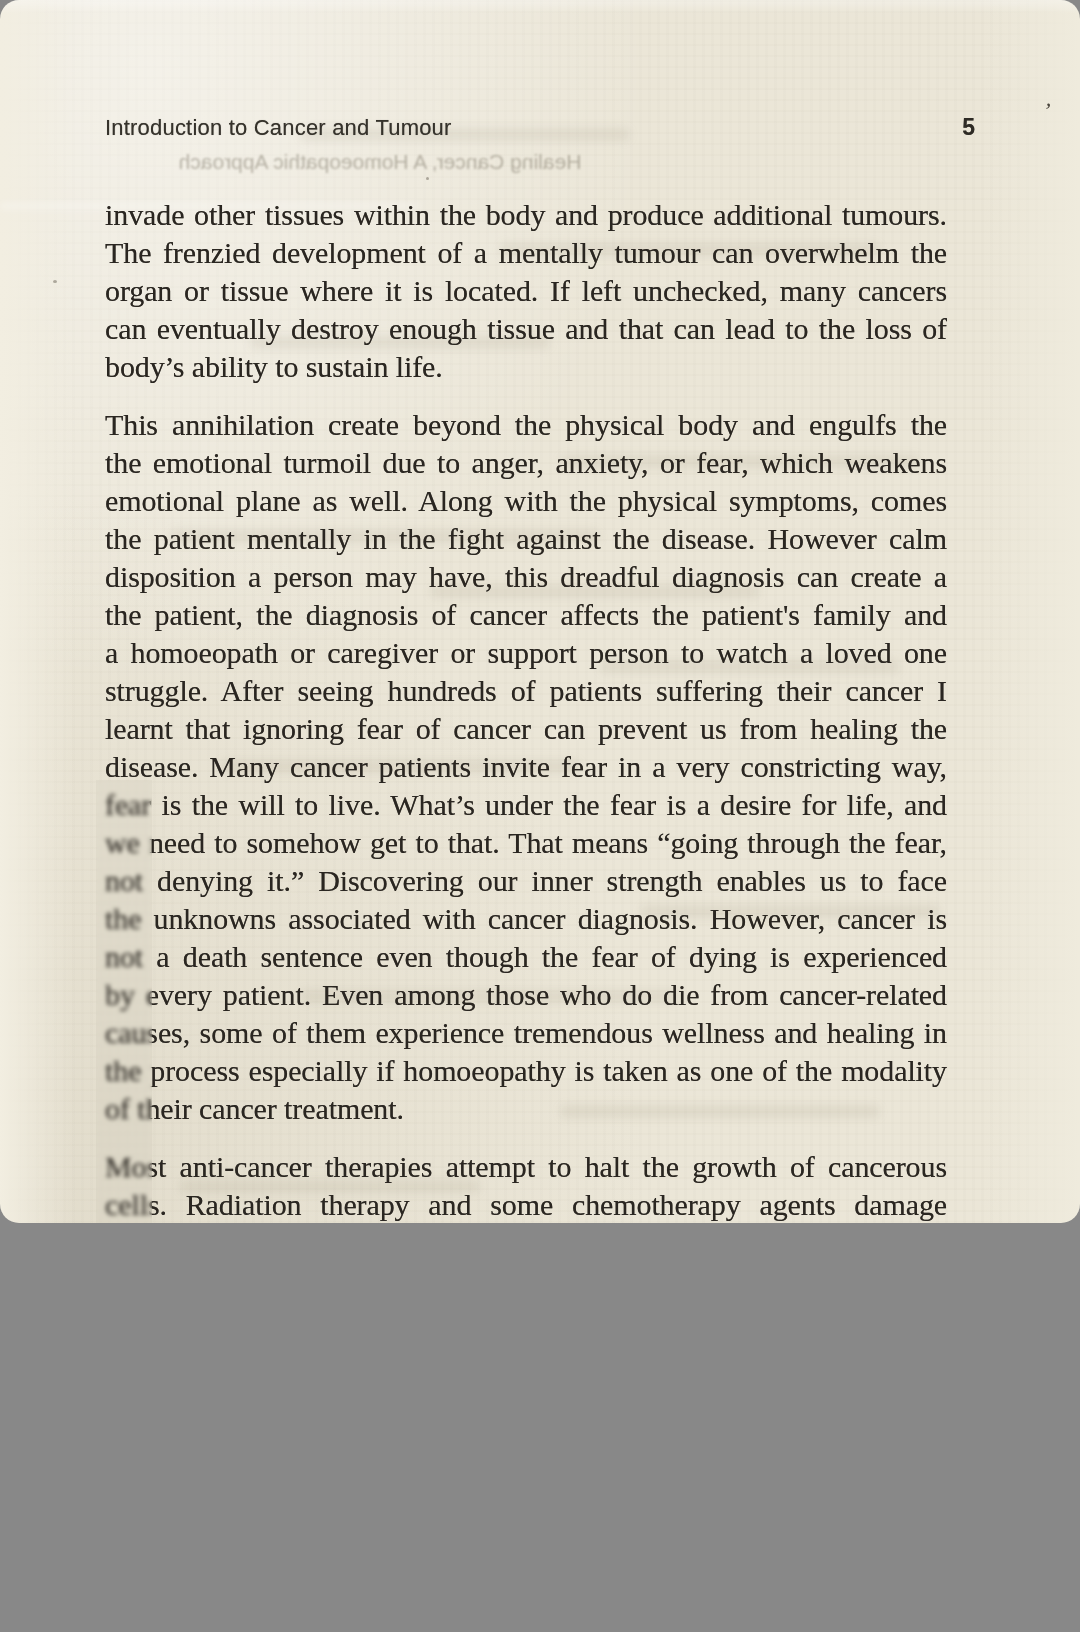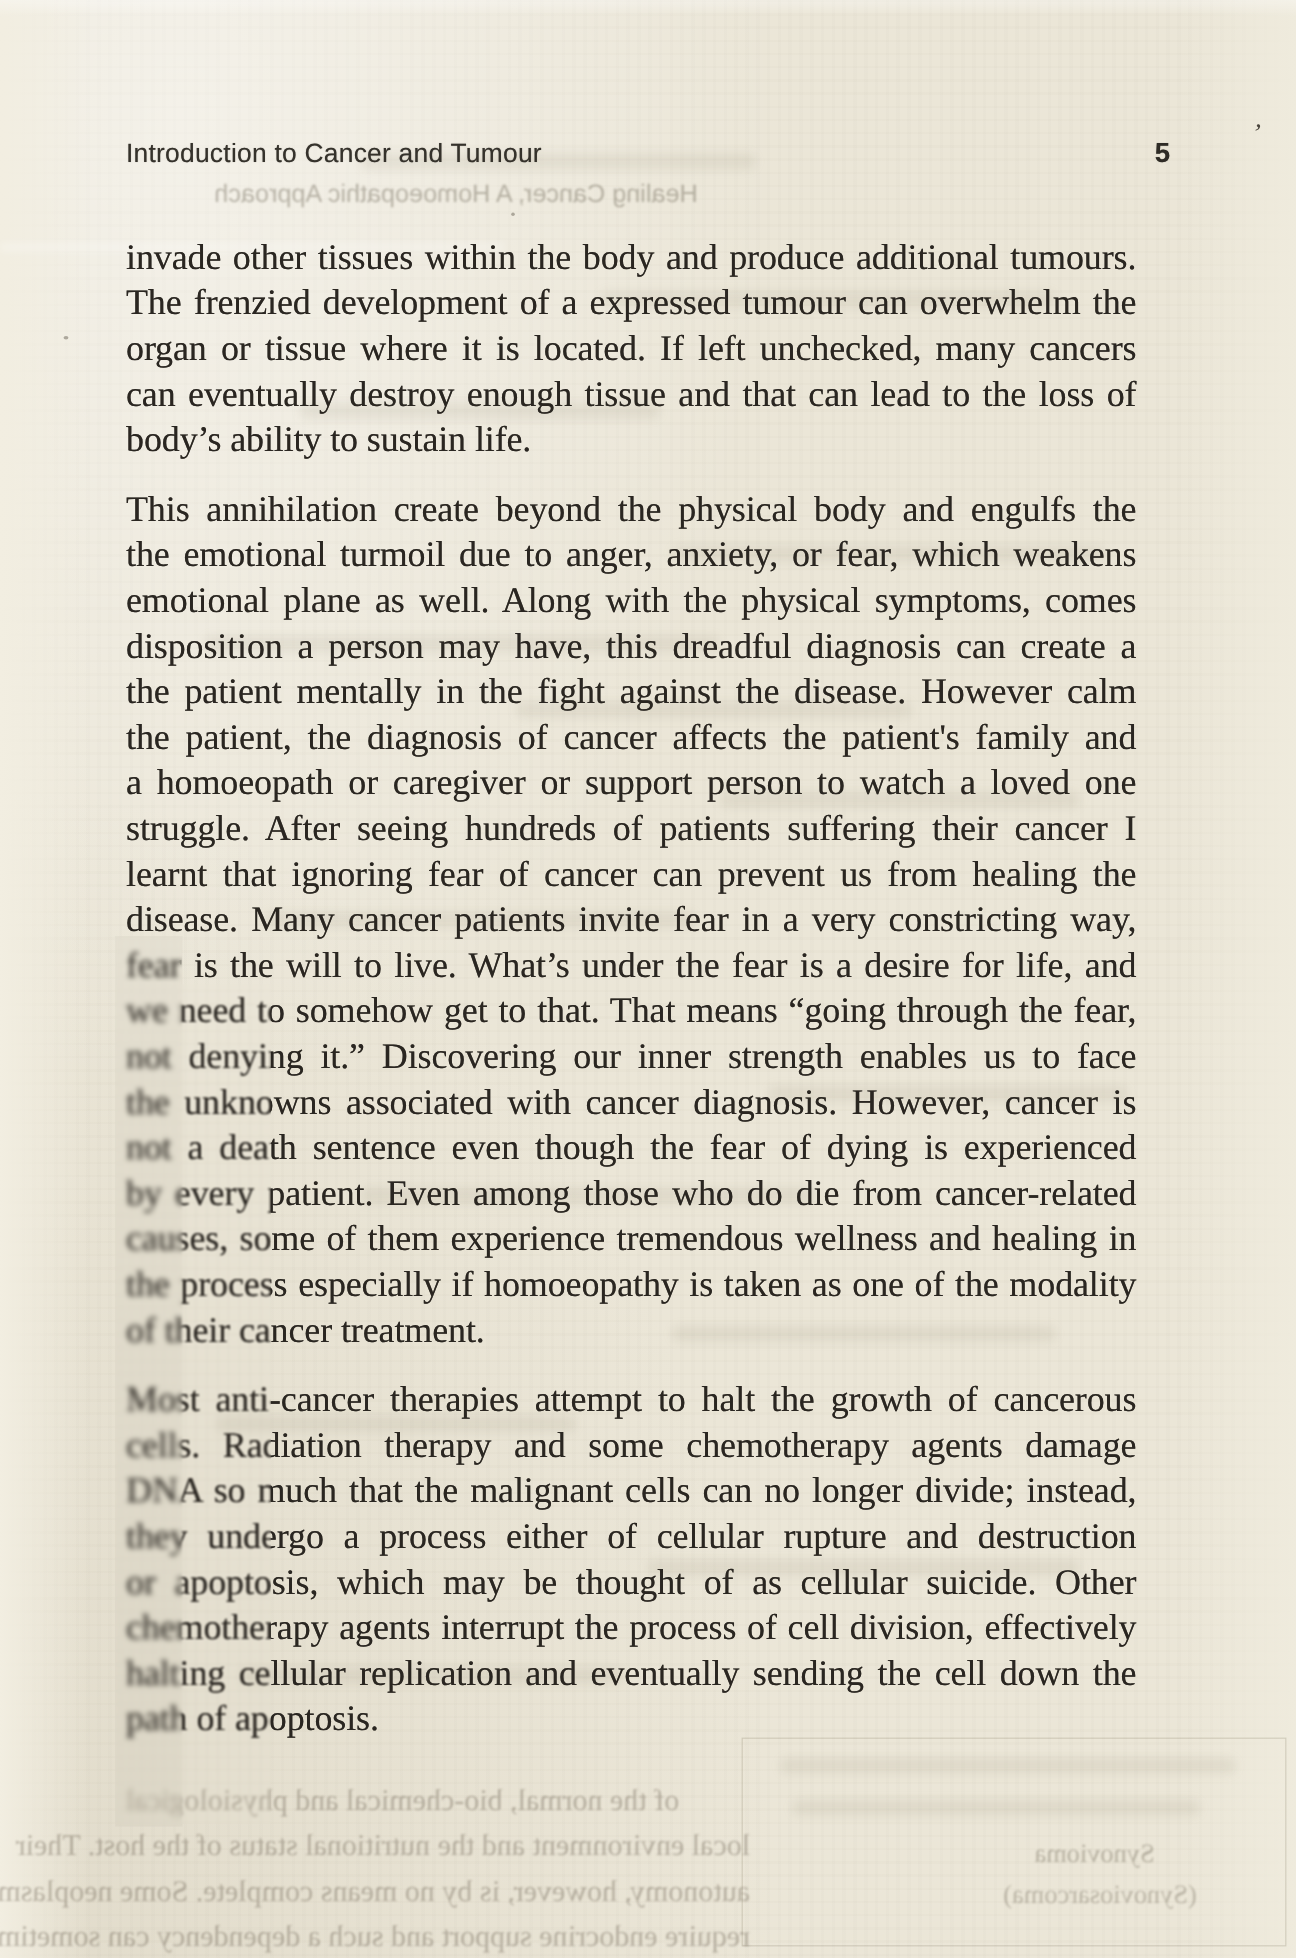--- a/index.html
+++ b/index.html
@@ -3,36 +3,37 @@
 <meta charset="utf-8">
 <style>
   html, body {
     margin: 0;
     padding: 0;
     background: #888;
   }
   .page {
     position: relative;
     width: 1080px;
-    height: 1632px;
+    height: 1223px;
     overflow: hidden;
     background:
       
       linear-gradient(180deg, rgba(255,255,255,0.35) 0px, rgba(255,255,255,0.0) 14px),
       
       linear-gradient(90deg, #f2eee1 0%, rgba(242,238,225,0) 7%, rgba(242,238,225,0) 91%, #efebdd 100%),
       
       radial-gradient(ellipse at 2% 98%, rgba(178,168,142,0.16) 0%, rgba(178,168,142,0) 42%),
       radial-gradient(ellipse at 14% 6%, rgba(255,255,255,0.45) 0%, rgba(255,255,255,0) 38%),
       
       repeating-linear-gradient(180deg, rgba(120,110,90,0.022) 0px, rgba(120,110,90,0.022) 2px, rgba(255,255,255,0.015) 2px, rgba(255,255,255,0.015) 6px, rgba(0,0,0,0) 6px, rgba(0,0,0,0) 11px),
       
       repeating-linear-gradient(90deg, rgba(0,0,0,0.010) 0px, rgba(0,0,0,0.010) 3px, rgba(0,0,0,0) 3px, rgba(0,0,0,0) 9px),
       #ebe6d7;
     font-family: "Liberation Serif", "DejaVu Serif", serif;
+    border-radius: 19px;
   }
 
   
   .running-header {
     position: absolute;
     left: 105px;
     top: 114px;
     width: 870px;
     display: flex;
     justify-content: space-between;
@@ -196,31 +197,31 @@
   <header class="running-header">
     <span class="header-title">Introduction to Cancer and Tumour</span>
     <span class="page-number">5</span>
   </header>
 
   <div class="bleed bleed-header">Healing Cancer, A Homoeopathic Approach</div>
 
   <main class="text-block">
     <div class="para">
         <div class="bodyline">invade other tissues within the body and produce additional tumours.</div>
-        <div class="bodyline">The frenzied development of a expressed tumour can overwhelm the</div>
+        <div class="bodyline">The frenzied development of a mentally tumour can overwhelm the</div>
         <div class="bodyline">organ or tissue where it is located. If left unchecked, many cancers</div>
         <div class="bodyline">can eventually destroy enough tissue and that can lead to the loss of</div>
         <div class="bodyline">body’s ability to sustain life.</div>
       </div>
     <div class="para">
         <div class="bodyline">This annihilation create beyond the physical body and engulfs the</div>
         <div class="bodyline">the emotional turmoil due to anger, anxiety, or fear, which weakens</div>
         <div class="bodyline">emotional plane as well. Along with the physical symptoms, comes</div>
+        <div class="bodyline">the patient mentally in the fight against the disease. However calm</div>
         <div class="bodyline">disposition a person may have, this dreadful diagnosis can create a</div>
-        <div class="bodyline">the patient mentally in the fight against the disease. However calm</div>
         <div class="bodyline">the patient, the diagnosis of cancer affects the patient's family and</div>
         <div class="bodyline">a homoeopath or caregiver or support person to watch a loved one</div>
         <div class="bodyline">struggle. After seeing hundreds of patients suffering their cancer I</div>
         <div class="bodyline">learnt that ignoring fear of cancer can prevent us from healing the</div>
         <div class="bodyline">disease. Many cancer patients invite fear in a very constricting way,</div>
         <div class="bodyline">fear is the will to live. What’s under the fear is a desire for life, and</div>
         <div class="bodyline">we need to somehow get to that. That means “going through the fear,</div>
         <div class="bodyline">not denying it.” Discovering our inner strength enables us to face</div>
         <div class="bodyline">the unknowns associated with cancer diagnosis. However, cancer is</div>
         <div class="bodyline">not a death sentence even though the fear of dying is experienced</div>

